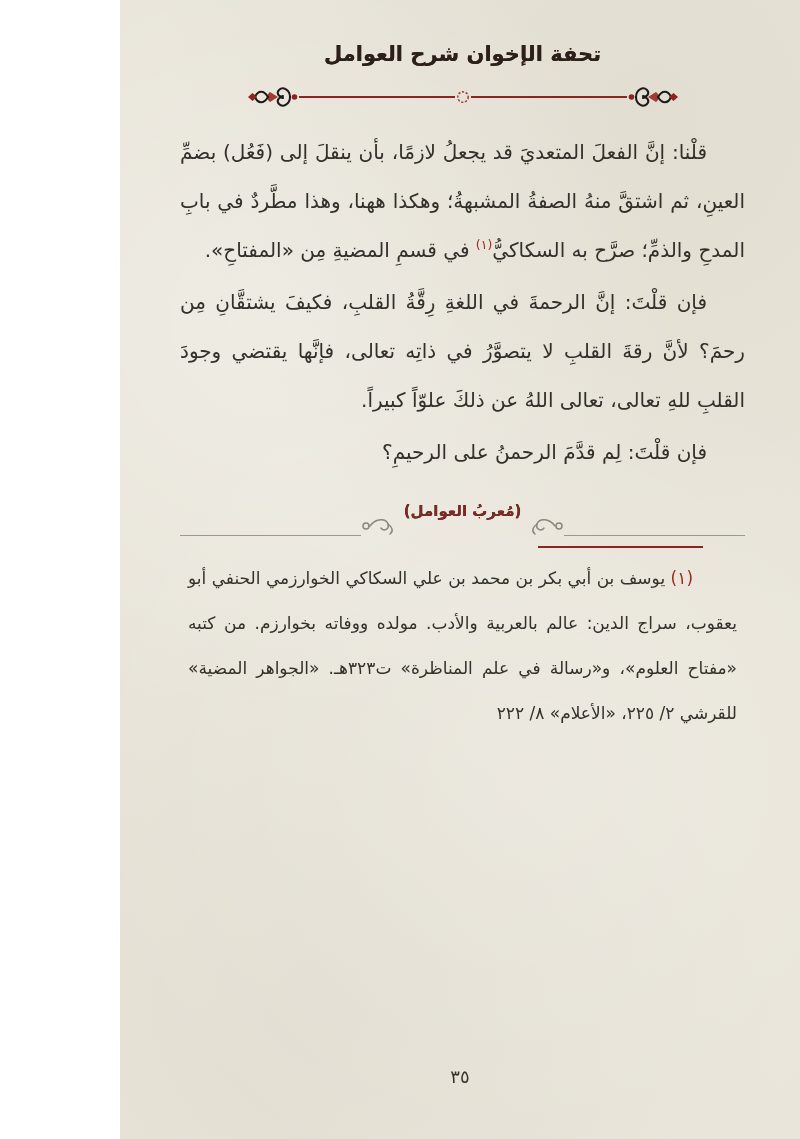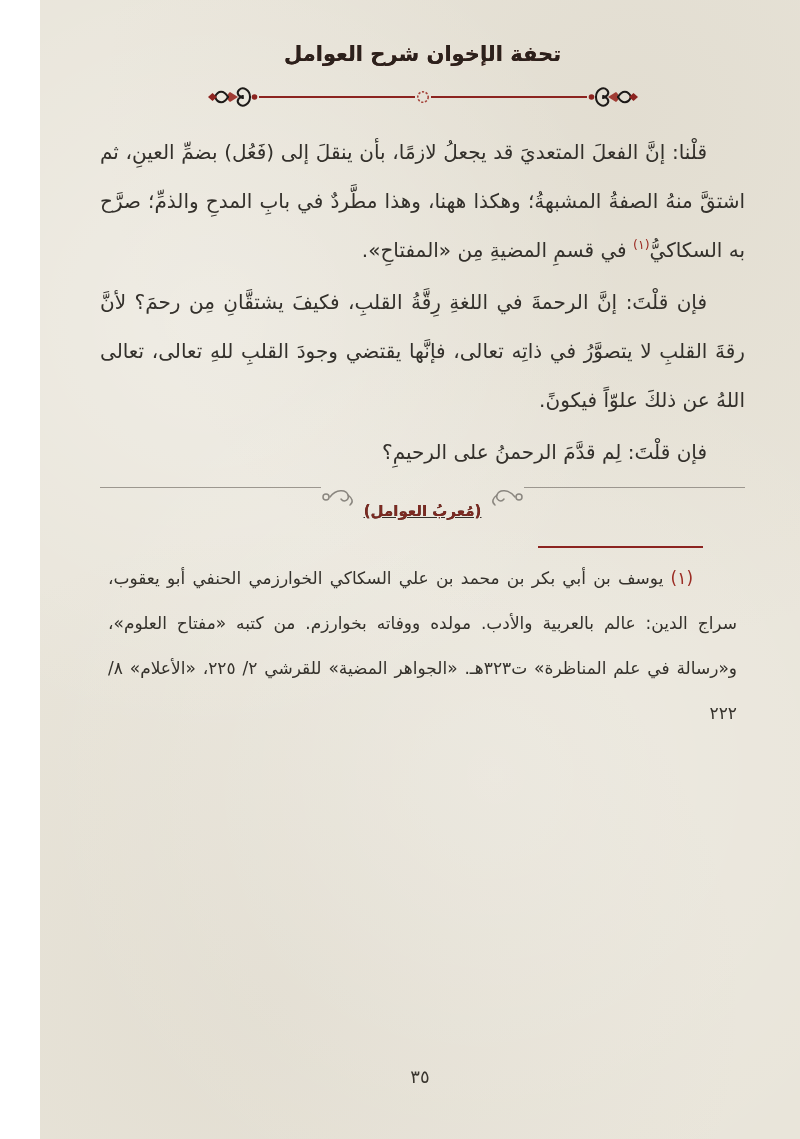--- a/index.html
+++ b/index.html
@@ -3,21 +3,21 @@
 <meta charset="utf-8">
 <style>
   html, body { margin: 0; padding: 0; }
   body {
     width: 800px; height: 1139px;
     font-family: "DejaVu Sans", sans-serif;
     overflow: hidden;
   }
   .page {
     position: relative;
-    width: 760px; height: 1139px;
+    width: 680px; height: 1139px;
     box-sizing: border-box;
     direction: rtl;
     padding: 42px 55px 0 60px;
     color: #33302b;
     background:
       radial-gradient(circle at 22% 28%, rgba(255,255,255,0.28), transparent 42%),
       radial-gradient(circle at 78% 10%, rgba(185,175,155,0.14), transparent 45%),
       radial-gradient(circle at 60% 68%, rgba(255,255,255,0.20), transparent 52%),
       radial-gradient(circle at 30% 88%, rgba(178,168,148,0.12), transparent 42%),
       #e9e5da;
@@ -55,23 +55,22 @@
   .fn-ref {
     color: #9b2c24;
     font-size: 12.5px;
     vertical-align: super;
     line-height: 0;
     letter-spacing: -1px;
   }
   
   .section-divider {
     display: flex;
-    align-items: flex-start;
+    align-items: flex-end;
     margin: 10px 0 8px 0;
-    text-decoration: underline;
   }
   .section-divider .gray-rule { flex: 1; height: 1px; background: #9c978f; }
   .section-title {
     margin: 0 9px;
     font-size: 15px;
     font-weight: bold;
     color: #7c2a22;
     text-shadow: 0 0 0.5px #2b211c;
     white-space: nowrap;
   }
@@ -130,21 +129,21 @@
         <path d="M31 17 c4 -7 10 -7 13 0" fill="none" stroke="#1d1a18" stroke-width="2" stroke-linecap="round"></path>
         <path d="M31 17 c4 7 10 7 13 0" fill="none" stroke="#1d1a18" stroke-width="2" stroke-linecap="round"></path>
         <polygon points="51,17 46.5,13 42,17 46.5,21" fill="#8c2420"></polygon>
       </svg>
     </div>
   </header>
 
   <main class="body-text">
     <p><span>قلْنا: إنَّ الفعلَ المتعديَ قد يجعلُ لازمًا، بأن ينقلَ إلى (فَعُل) بضمِّ العينِ، ثم اشتقَّ منهُ الصفةُ المشبهةُ؛ وهكذا ههنا، وهذا مطَّردٌ في بابِ المدحِ والذمِّ؛ صرَّح به السكاكيُّ</span><span class="fn-ref">(١)</span><span> في قسمِ المضيةِ مِن «المفتاحِ».</span></p>
 
-    <p>فإن قلْتَ: إنَّ الرحمةَ في اللغةِ رِقَّةُ القلبِ، فكيفَ يشتقَّانِ مِن رحمَ؟ لأنَّ رقةَ القلبِ لا يتصوَّرُ في ذاتِه تعالى، فإنَّها يقتضي وجودَ القلبِ للهِ تعالى، تعالى اللهُ عن ذلكَ علوّاً فيكونً.</p>
+    <p>فإن قلْتَ: إنَّ الرحمةَ في اللغةِ رِقَّةُ القلبِ، فكيفَ يشتقَّانِ مِن رحمَ؟ لأنَّ رقةَ القلبِ لا يتصوَّرُ في ذاتِه تعالى، فإنَّها يقتضي وجودَ القلبِ للهِ تعالى، تعالى اللهُ عن ذلكَ علوّاً كبيراً.</p>
     <p>فإن قلْتَ: لِم قدَّمَ الرحمنُ على الرحيمِ؟</p>
 
     <div class="section-divider">
       <span class="gray-rule"></span>
       <svg class="gray-curl" width="34" height="20" viewBox="0 0 34 20">
         <circle cx="29" cy="10" r="3" fill="none" stroke="#8a867f" stroke-width="1.5"></circle>
         <path d="M25 10 C19 2 9 2 7 8 C5.5 13 11 16 14 12" fill="none" stroke="#8a867f" stroke-width="1.5" stroke-linecap="round"></path>
         <path d="M7 8 C3 11 1 15 5 18" fill="none" stroke="#8a867f" stroke-width="1.5" stroke-linecap="round"></path>
       </svg>
       <span class="section-title">(مُعربُ العوامل)</span>

